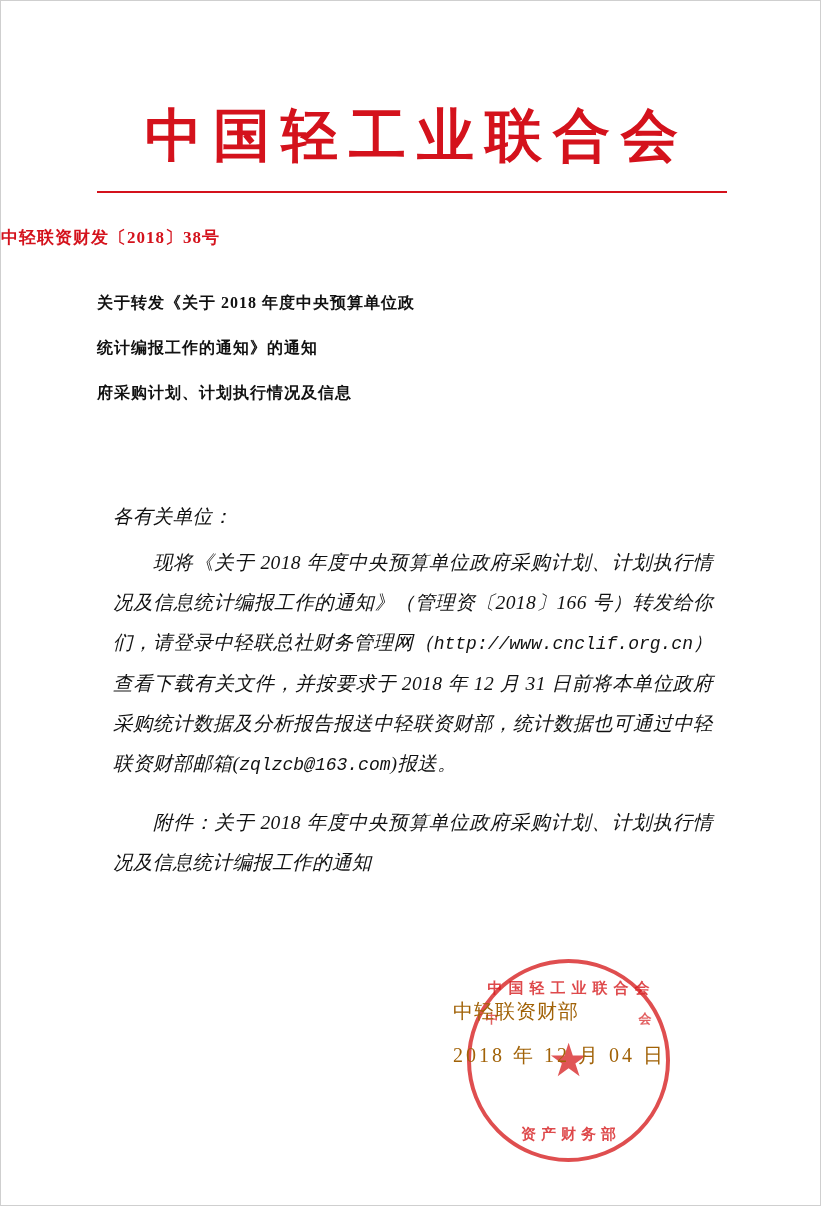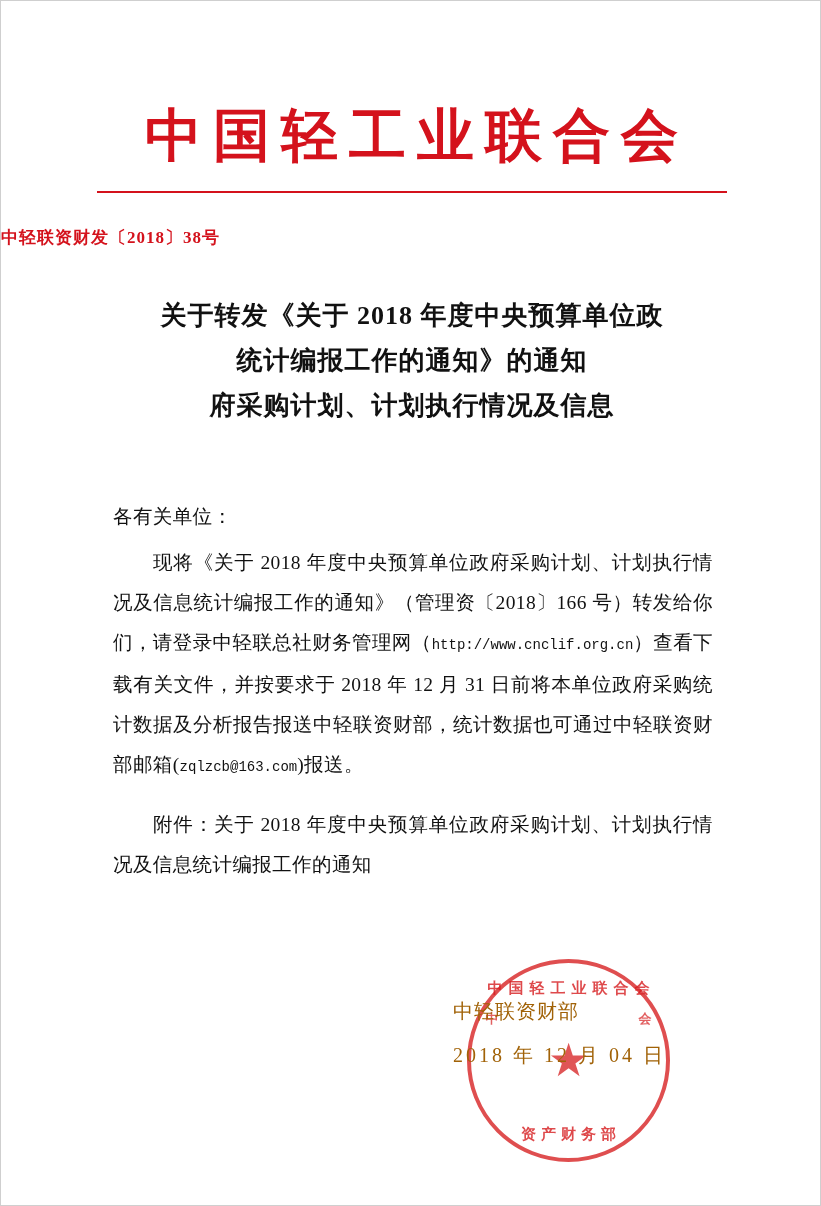--- a/index.html
+++ b/index.html
@@ -53,57 +53,58 @@
   .red-rule {
     position: absolute;
     top: 190px;
     left: 96px;
     width: 630px;
     height: 2px;
     background: #d4121c;
   }
   .title {
     position: absolute;
-    top: 292px;
+    top: 279px;
     left: 96px;
     width: 630px;
-    text-align: center;
-    font-size: 26px;
+    text-align: left;
+    font-size: 16px;
     font-weight: bold;
     line-height: 45px;
     letter-spacing: 1px;
     color: #111111;
   }
   .title .ln { display: block; }
 
   .body-block {
     position: absolute;
     top: 496px;
     left: 112px;
     width: 600px;
     font-size: 19.5px;
     line-height: 40px;
     color: #111111;
     letter-spacing: 0.4px;
+    font-style: italic;
   }
   .salutation {
     margin: 0 0 6px 0;
   }
   .para {
     margin: 0;
     text-indent: 40px;
     text-align: justify;
     text-justify: inter-ideograph;
   }
   .para.attachment {
     margin-top: 18px;
   }
   .mono {
     font-family: "Liberation Mono", "DejaVu Sans Mono", monospace;
-    font-size: 14px;
+    font-size: 18px;
     letter-spacing: 0;
   }
 
   .signature {
     position: absolute;
     top: 988px;
     left: 452px;
     width: 260px;
     font-size: 20px;
     line-height: 44px;

